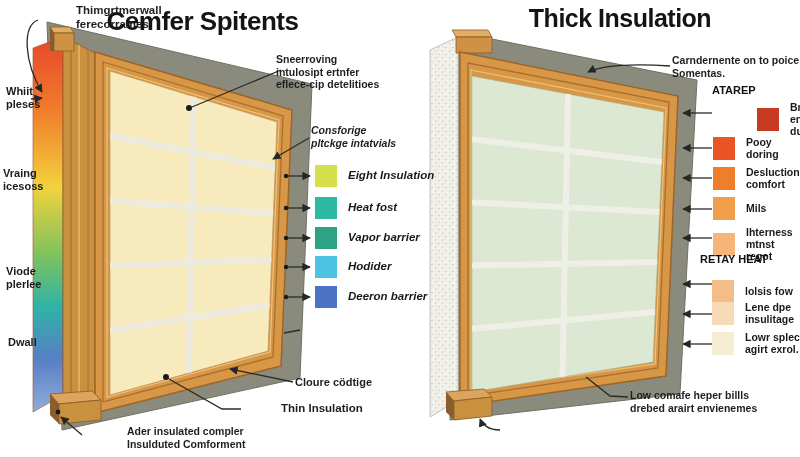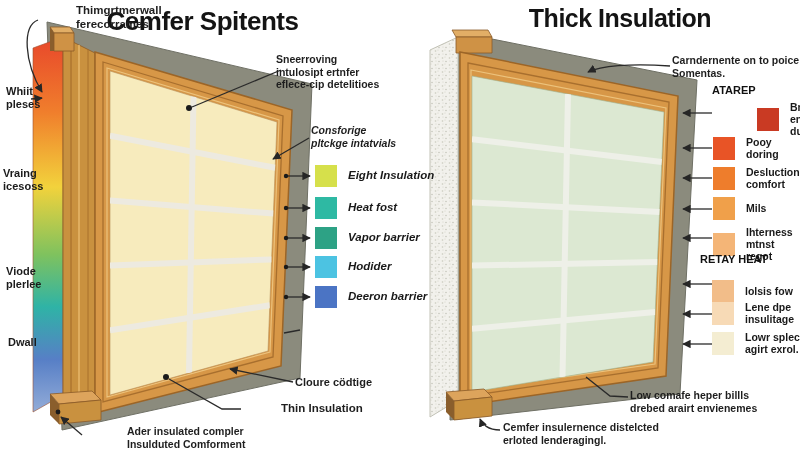--- a/index.html
+++ b/index.html
@@ -247,16 +247,14 @@
 insulitage</div>
   </div>
   <div class="leg-row r" style="left:712px;top:331px;">
     <div class="sw" style="background-color: rgb(244, 237, 210);"></div>
     <div class="tx">Lowr splec
 agirt exrol.</div>
   </div>
 
   <div class="lbl" style="left:630px;top:389px;">Low comafe heper billls
 drebed arairt envienemes</div>
-  <div class="lbl" style="left:503px;top:421px;">Cemfer insulernence distelcted
-erloted lenderagingl.</div>
 
 </div>
 
 </body></html>

